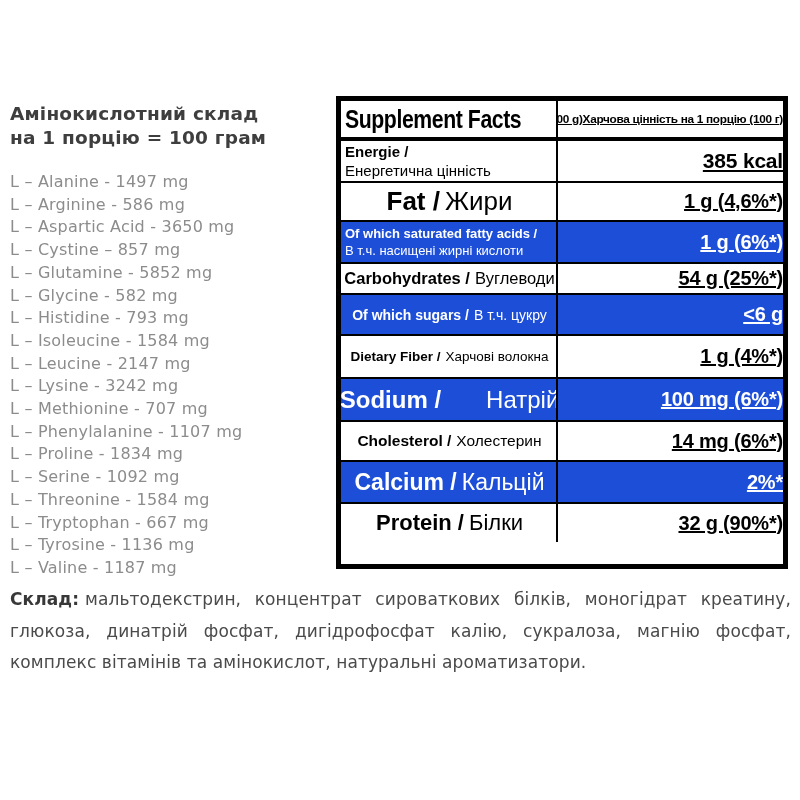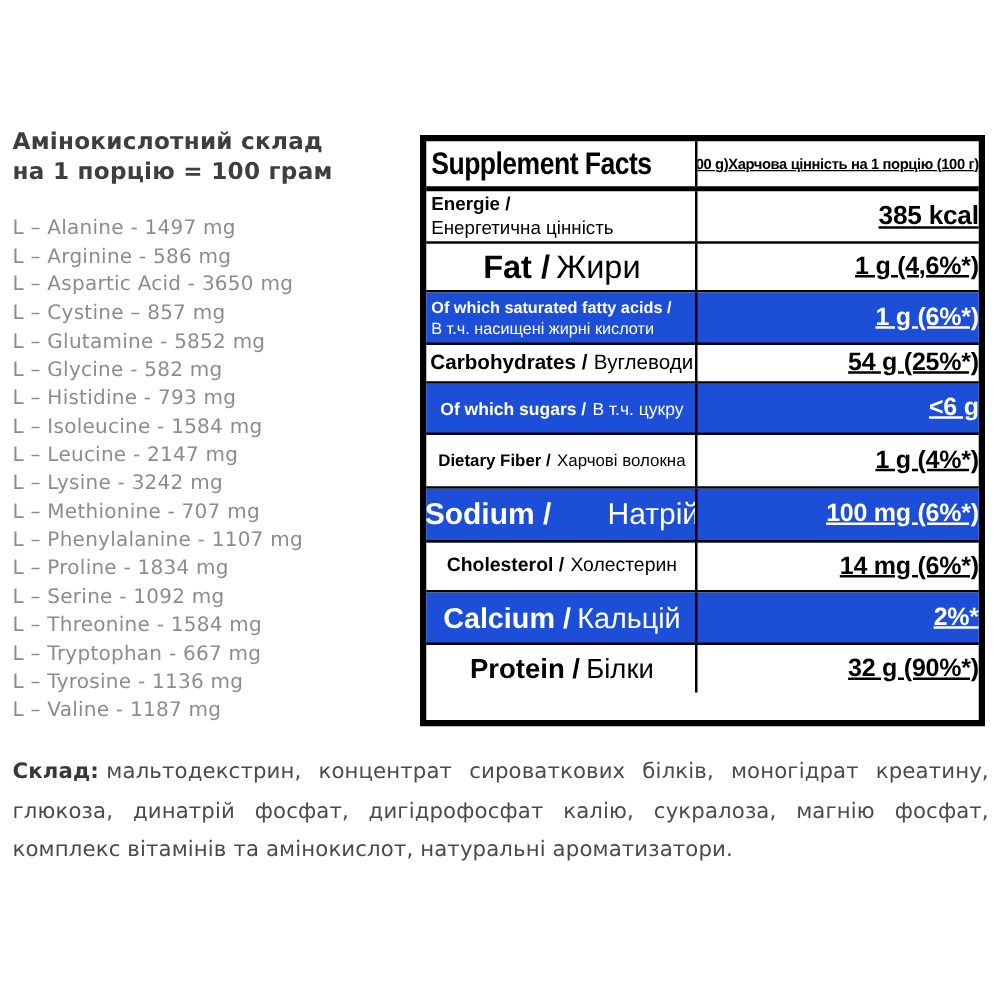--- a/index.html
+++ b/index.html
@@ -15,21 +15,21 @@
   }
   .amino-list { list-style: none; margin-top: 21px; }
   .amino-list li {
     font-family: "DejaVu Sans", sans-serif;
     font-size: 16px; line-height: 22.7px; color: #8c8c8c; letter-spacing: 0.2px;
     white-space: nowrap;
   }
 
   
   .facts {
-    position: absolute; left: 336px; top: 108px; width: 452px; height: 473px;
+    position: absolute; left: 336px; top: 96px; width: 452px; height: 473px;
     border: 5px solid #000; background: #fff; color: #000;
   }
   .frow { display: flex; border-bottom: 2px solid #000; }
   .frow:last-child { border-bottom: none; }
   .facts-header { height: 40px; border-bottom: 4px solid #000; }
   .cell-l {
     width: 217px; border-right: 2px solid #000;
     display: flex; flex-direction: column; justify-content: center;
     padding: 1px 2px 1px 4px; overflow: hidden;
   }
@@ -62,21 +62,21 @@
   .f14 { font-size: 14px; }
   .f135 { font-size: 13.5px; }
   .f24 { font-size: 24px; gap: 40px; }
   .f155 { font-size: 15.5px; }
   .f23 { font-size: 23px; }
   .f22 { font-size: 22px; }
   .v21 { font-size: 21px; }
 
   
   .ingredients {
-    position: absolute; left: 10px; top: 602px; width: 781px;
+    position: absolute; left: 10px; top: 584px; width: 781px;
     font-family: "DejaVu Sans", sans-serif;
     font-size: 17px; line-height: 31.5px; color: #4a4a4a;
     text-align: justify; letter-spacing: 0.1px;
   }
   .ing-label { font-weight: bold; color: #383838; margin-right: 6px; }
 </style>
 </head>
 <body>
 
 <main>

